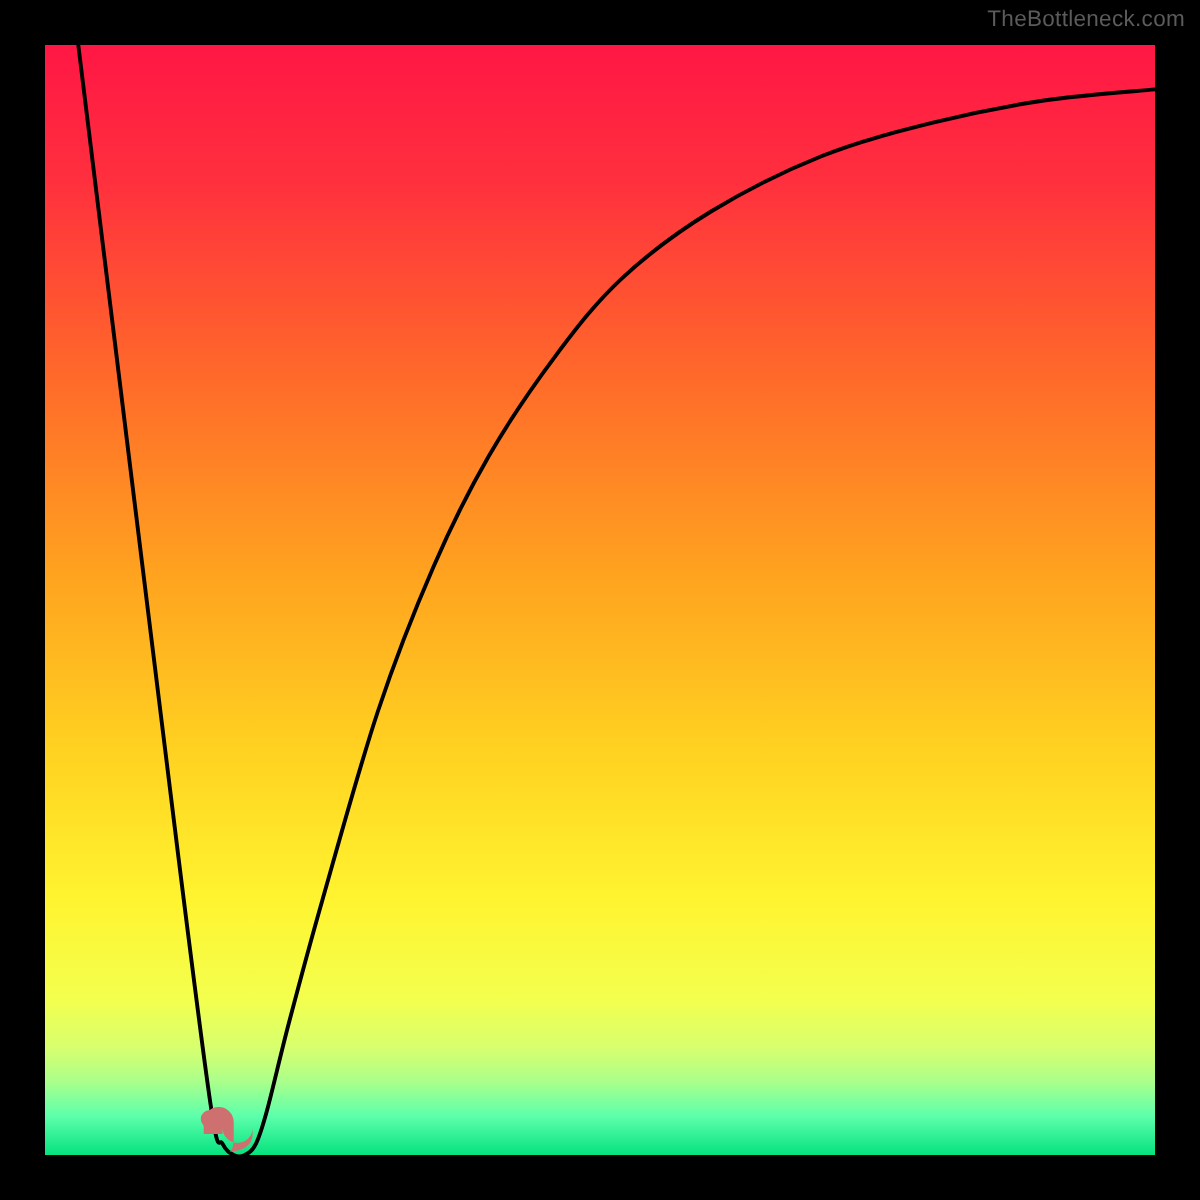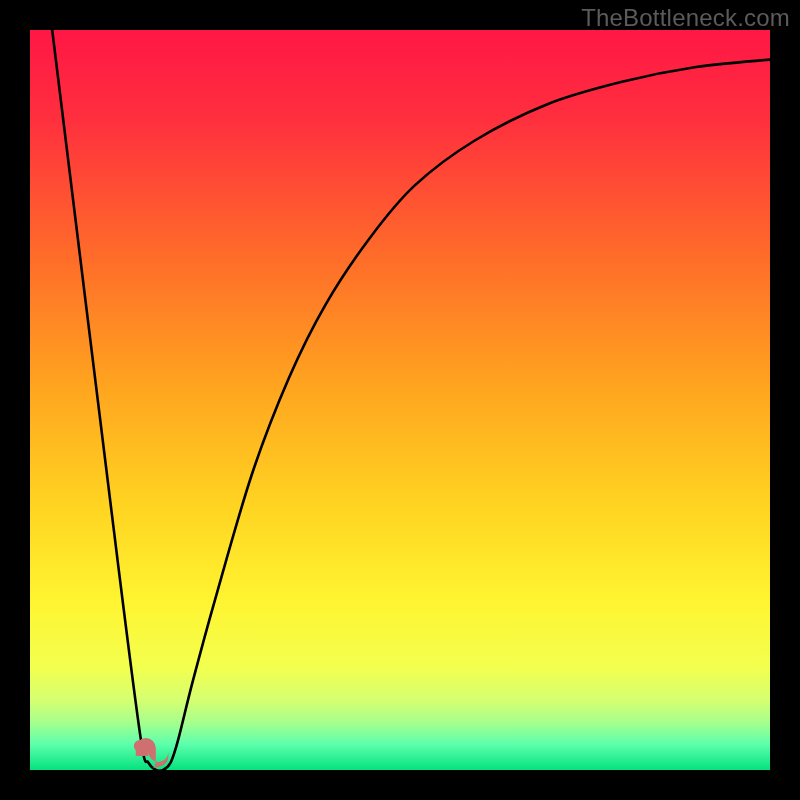--- a/index.html
+++ b/index.html
@@ -14,21 +14,21 @@
   .outer {
     width: 800px;
     height: 800px;
     background: #000;
     position: relative;
   }
   .watermark {
     position: absolute;
     top: 4px;
     right: 10px;
-    font-size: 24px;
+    font-size: 15px;
     font-weight: 500;
     color: #5b5b5b;
     letter-spacing: 0.2px;
   }
   .plot {
     position: absolute;
     left: 30px;
     top: 30px;
     width: 740px;
     height: 740px;

